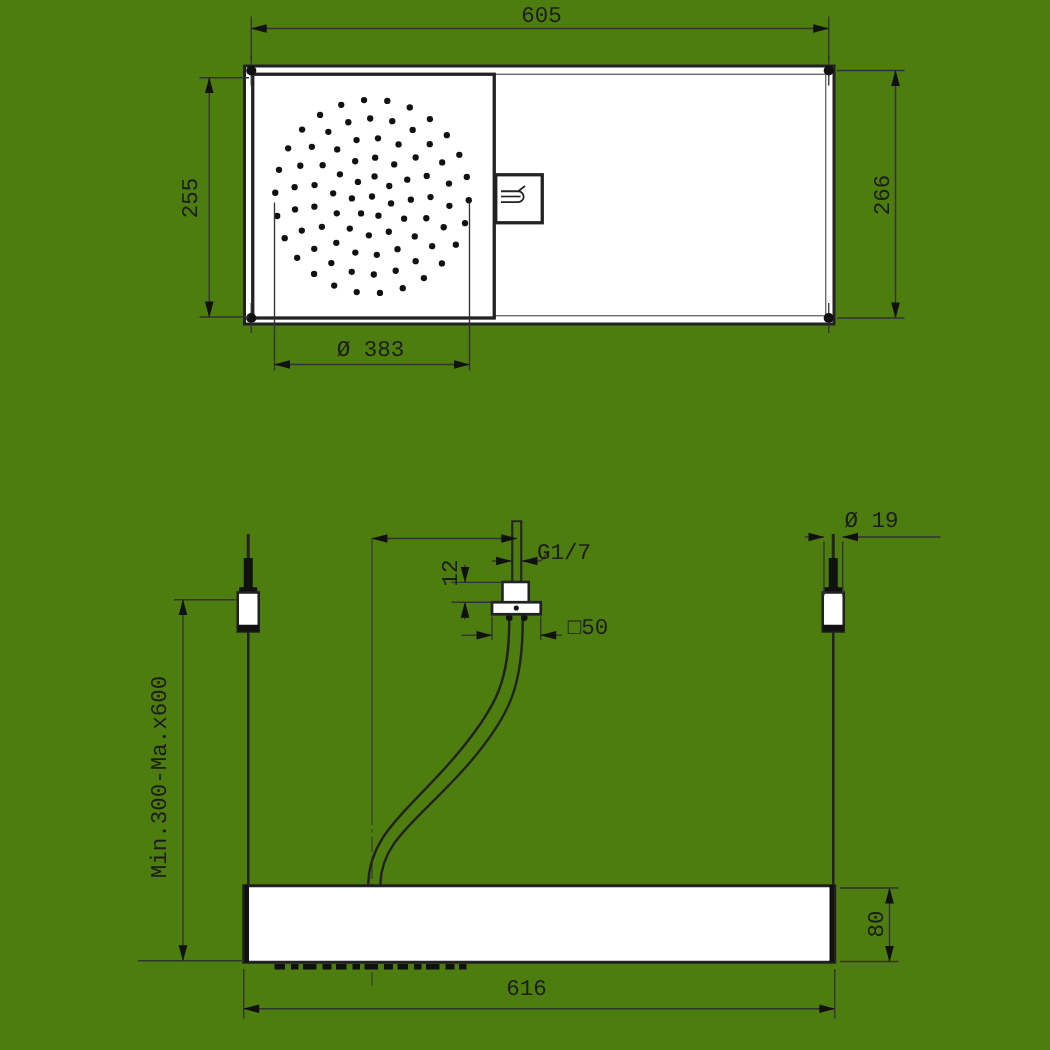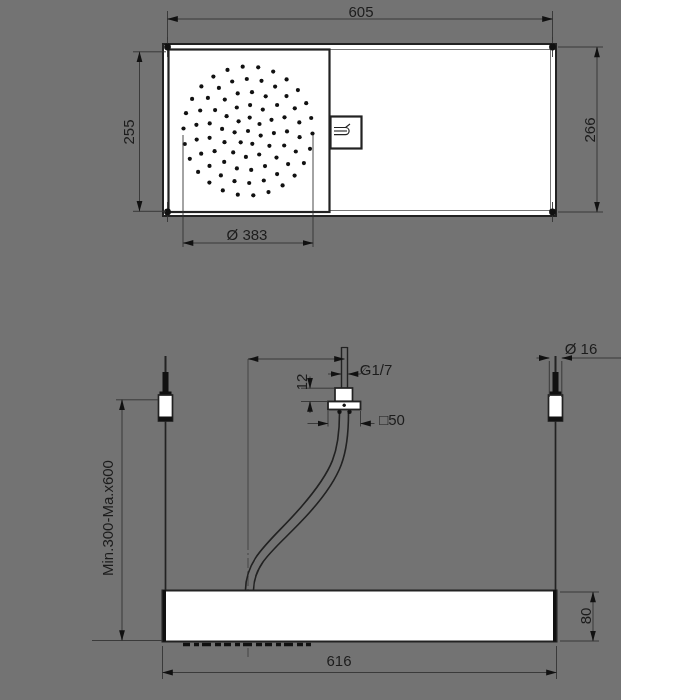--- a/index.html
+++ b/index.html
@@ -1,17 +1,17 @@
 <!DOCTYPE html>
 <html><head>
 <meta charset="utf-8">
 <style>
   html,body{margin:0;padding:0;background:#ffffff;}
-  #canvas{position:relative;width:621px;height:700px;background:#737373;overflow:hidden;
-          font-family:Liberation Sans, sans-serif;}
+  #canvas{position:relative;width:700px;height:700px;background:#4d7c0f;overflow:hidden;
+          font-family:Liberation Mono, monospace;}
   #draw{position:absolute;left:0;top:0;}
   .dim{position:absolute;font-size:15px;color:#1c1c1c;white-space:nowrap;
        transform:translate(-50%,-50%);letter-spacing:0px;}
   .dim.rot{transform:translate(-50%,-50%) rotate(-90deg);}
 </style>
 </head>
 <body>
 
 <div id="canvas">
 
@@ -252,18 +252,18 @@
 </svg>
 
 <div class="dim" style="left:361px;top:11px">605</div>
 <div class="dim rot" style="left:128px;top:132px">255</div>
 <div class="dim rot" style="left:589px;top:130px">266</div>
 <div class="dim" style="left:247px;top:234px">Ø 383</div>
 
 <div class="dim" style="left:376px;top:369px">G1/7</div>
 <div class="dim rot" style="left:301px;top:382px">12</div>
 <div class="dim" style="left:392px;top:419px">□50</div>
-<div class="dim" style="left:581px;top:348px">Ø 16</div>
+<div class="dim" style="left:581px;top:348px">Ø 19</div>
 <div class="dim rot" style="left:107px;top:518px">Min.300-Ma.x600</div>
 <div class="dim rot" style="left:585px;top:616px">80</div>
-<div class="dim" style="left:339px;top:660px">616</div>
+<div class="dim" style="left:351px;top:660px">616</div>
 
 </div>
 
 </body></html>

